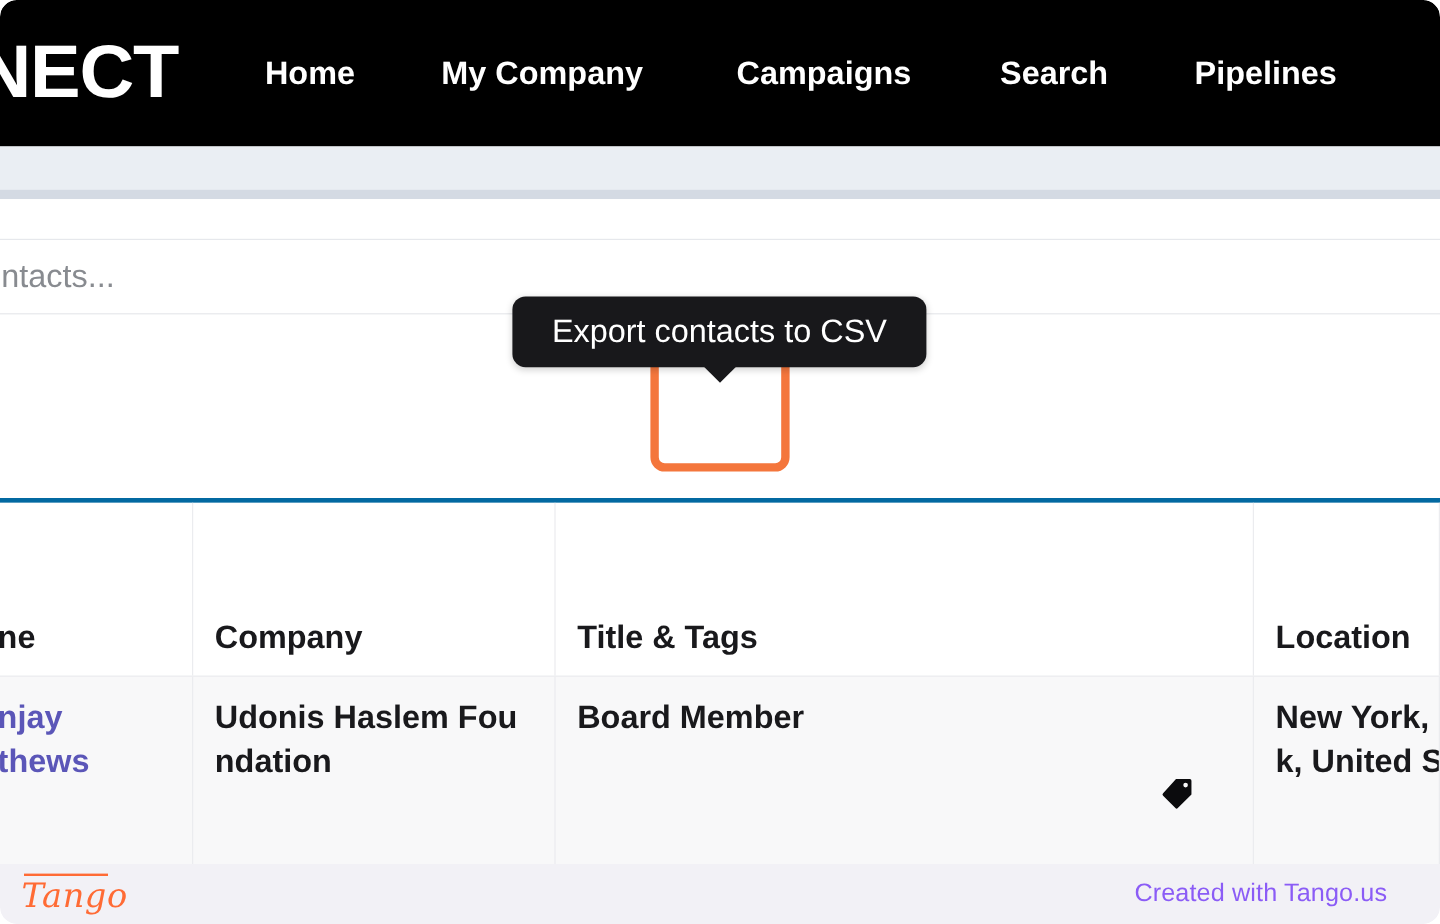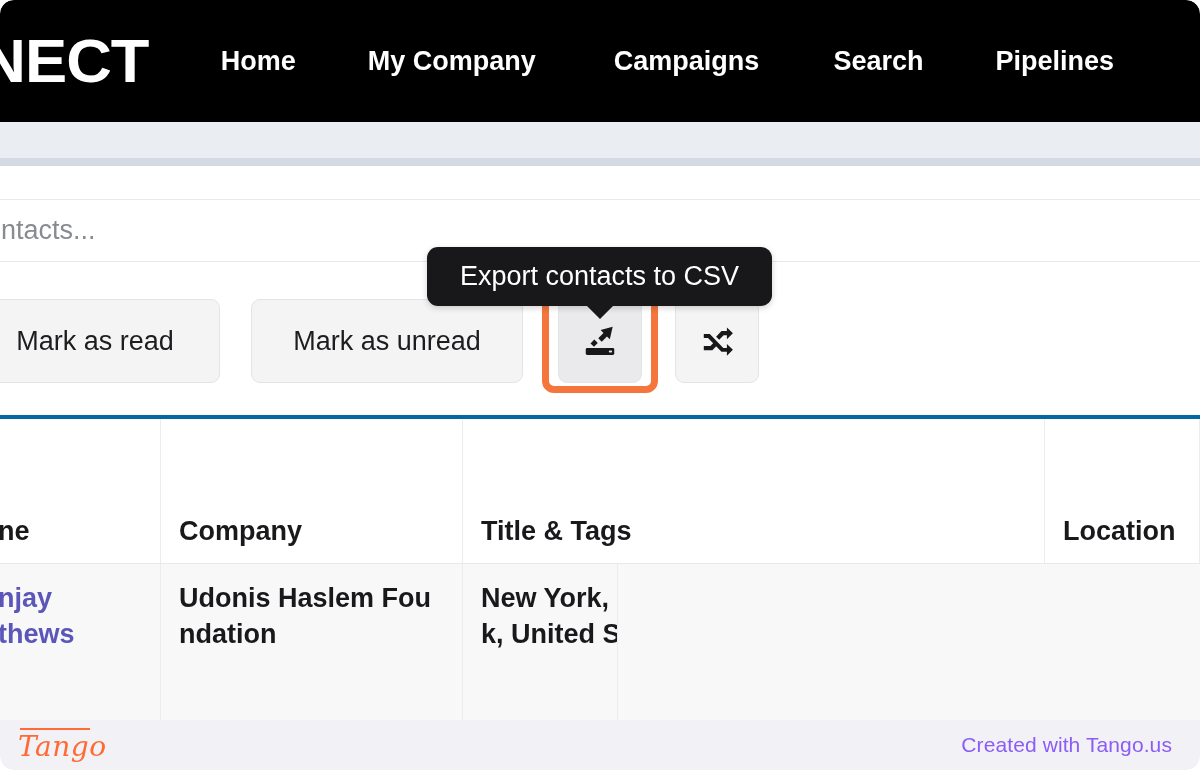--- a/index.html
+++ b/index.html
@@ -263,21 +263,21 @@
     position: absolute;
     left: 0; bottom: 0;
     width: 1200px;
     height: 50px;
     background: #f2f1f6;
     border-bottom-left-radius: 14px;
     border-bottom-right-radius: 14px;
     display: flex;
     align-items: center;
     justify-content: space-between;
-    padding: 0 28px 0 18px;
+    padding: 0 44px 0 18px;
   }
   .tango-logo {
     font-family: "DejaVu Serif", serif;
     font-style: italic;
     font-size: 28px;
     color: #ff6b35;
     position: relative;
     top: 1px;
     letter-spacing: 0.5px;
   }
@@ -311,47 +311,20 @@
   </div>
 
   <div class="band-light"></div>
   <div class="band-strip"></div>
   <div class="searchwrap"></div>
 
   <div class="searchrow">
     <input class="search-input" type="text" placeholder="ontacts..." style="">
   </div>
 
-  <div class="actionsrow">
-
-    <div class="btn btn-mark-read">
-      <span>Mark as read</span>
-    </div>
-
-    <div class="btn btn-mark-unread">
-      <span>Mark as unread</span>
-    </div>
-
-    <div class="btn btn-icon btn-export">
-      <svg width="38" height="38" viewBox="0 0 24 24">
-        <path d="M20 3 L12.4 5.1 L14.2 6.9 L10.9 10.2 L13.1 12.4 L16.4 9.1 L18.2 10.9 Z" fill="#18181b"></path>
-        <path d="M8.4 11.1 L6.0 13.5 L8.2 15.7 L10.6 13.3 Z" fill="#18181b"></path>
-        <rect x="3" y="16.4" width="18" height="4.4" rx="0.9" fill="#18181b"></rect>
-        <rect x="17.6" y="18.0" width="2.0" height="1.3" rx="0.5" fill="#eaeaec"></rect>
-      </svg>
-    </div>
-
-    <div class="btn btn-icon btn-shuffle">
-      <svg width="36" height="36" viewBox="0 0 24 24">
-        <path d="M3.2 7.4 h4.0 l9.0 9.2 h2.4 v-2.6 l4.0 3.9 l-4.0 3.9 v-2.6 h-3.6 l-9.0 -9.2 h-2.8 z" fill="#18181b"></path>
-        <path d="M18.6 3.0 l4.0 3.9 l-4.0 3.9 v-2.6 h-2.2 l-2.9 3.0 l-2.1 -2.1 l3.6 -3.7 h3.6 z" fill="#18181b"></path>
-        <path d="M3.2 15.3 h4.4 l2.6 -2.7 l2.1 2.1 l-3.4 3.5 h-5.7 z" fill="#18181b"></path>
-      </svg>
-    </div>
-  </div>
 
   <div class="highlight-ring"></div>
 
   <div class="tooltip">
     <span>Export contacts to CSV</span>
     <span class="tooltip-arrow"></span>
   </div>
 
   <div class="table">
 
@@ -367,20 +340,27 @@
       <div class="cell c-name">
         <span class="name-link">njay</span>
         <span class="name-link">thews</span>
       </div>
 
       <div class="cell c-company">
         <span>Udonis Haslem Fou</span>
         <span>ndation</span>
       </div>
 
+      <div class="cell c-title title-cell">
+        <span>Board Member</span>
+        <svg class="tag-icon" viewBox="0 0 24 24">
+          <path d="M11.2 2.6 H20.4 a1.1 1.1 0 0 1 1.1 1.1 V12.9 L12.4 21.9 a1.1 1.1 0 0 1 -1.6 0 L2.6 13.7 a1.1 1.1 0 0 1 0 -1.6 Z" fill="#0b0b0d"></path>
+          <circle cx="17.6" cy="6.6" r="1.55" fill="#f8f8f9"></circle>
+        </svg>
+      </div>
 
       <div class="cell c-location">
         <span class="loc-text">New York,</span>
         <span class="loc-text">k, United S</span>
       </div>
 
     </div>
   </div>
 
   <div class="footer">

